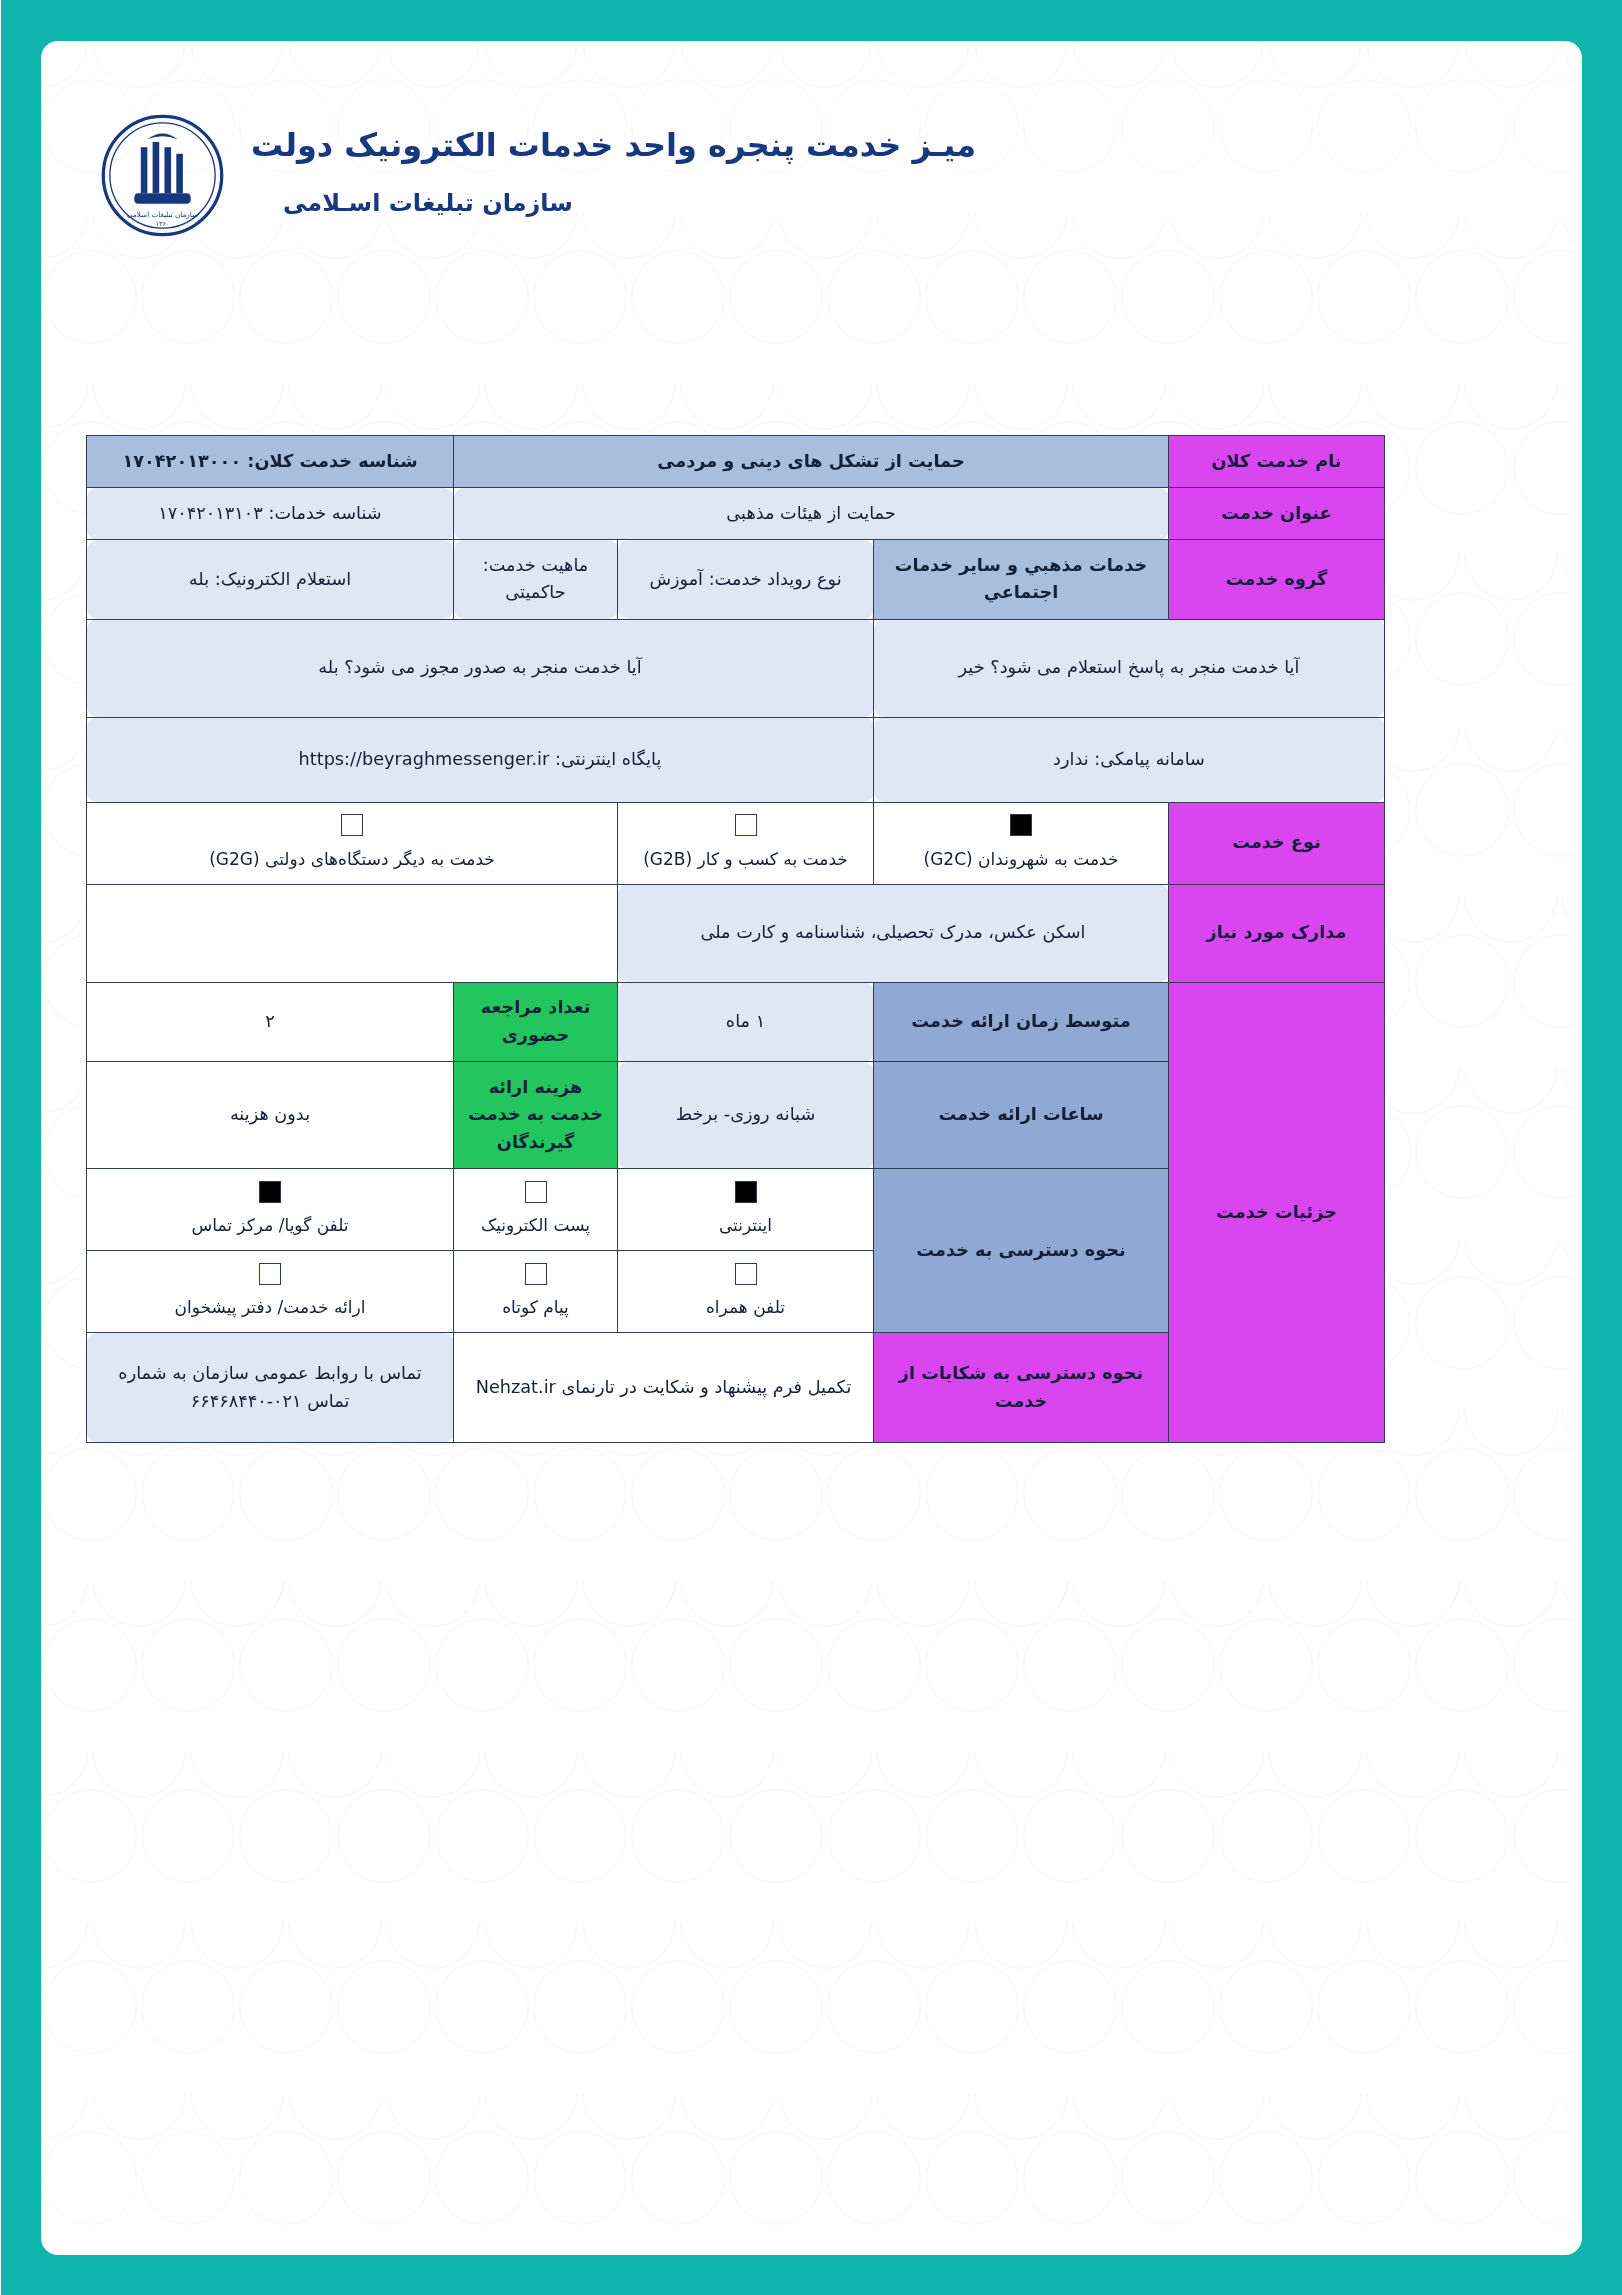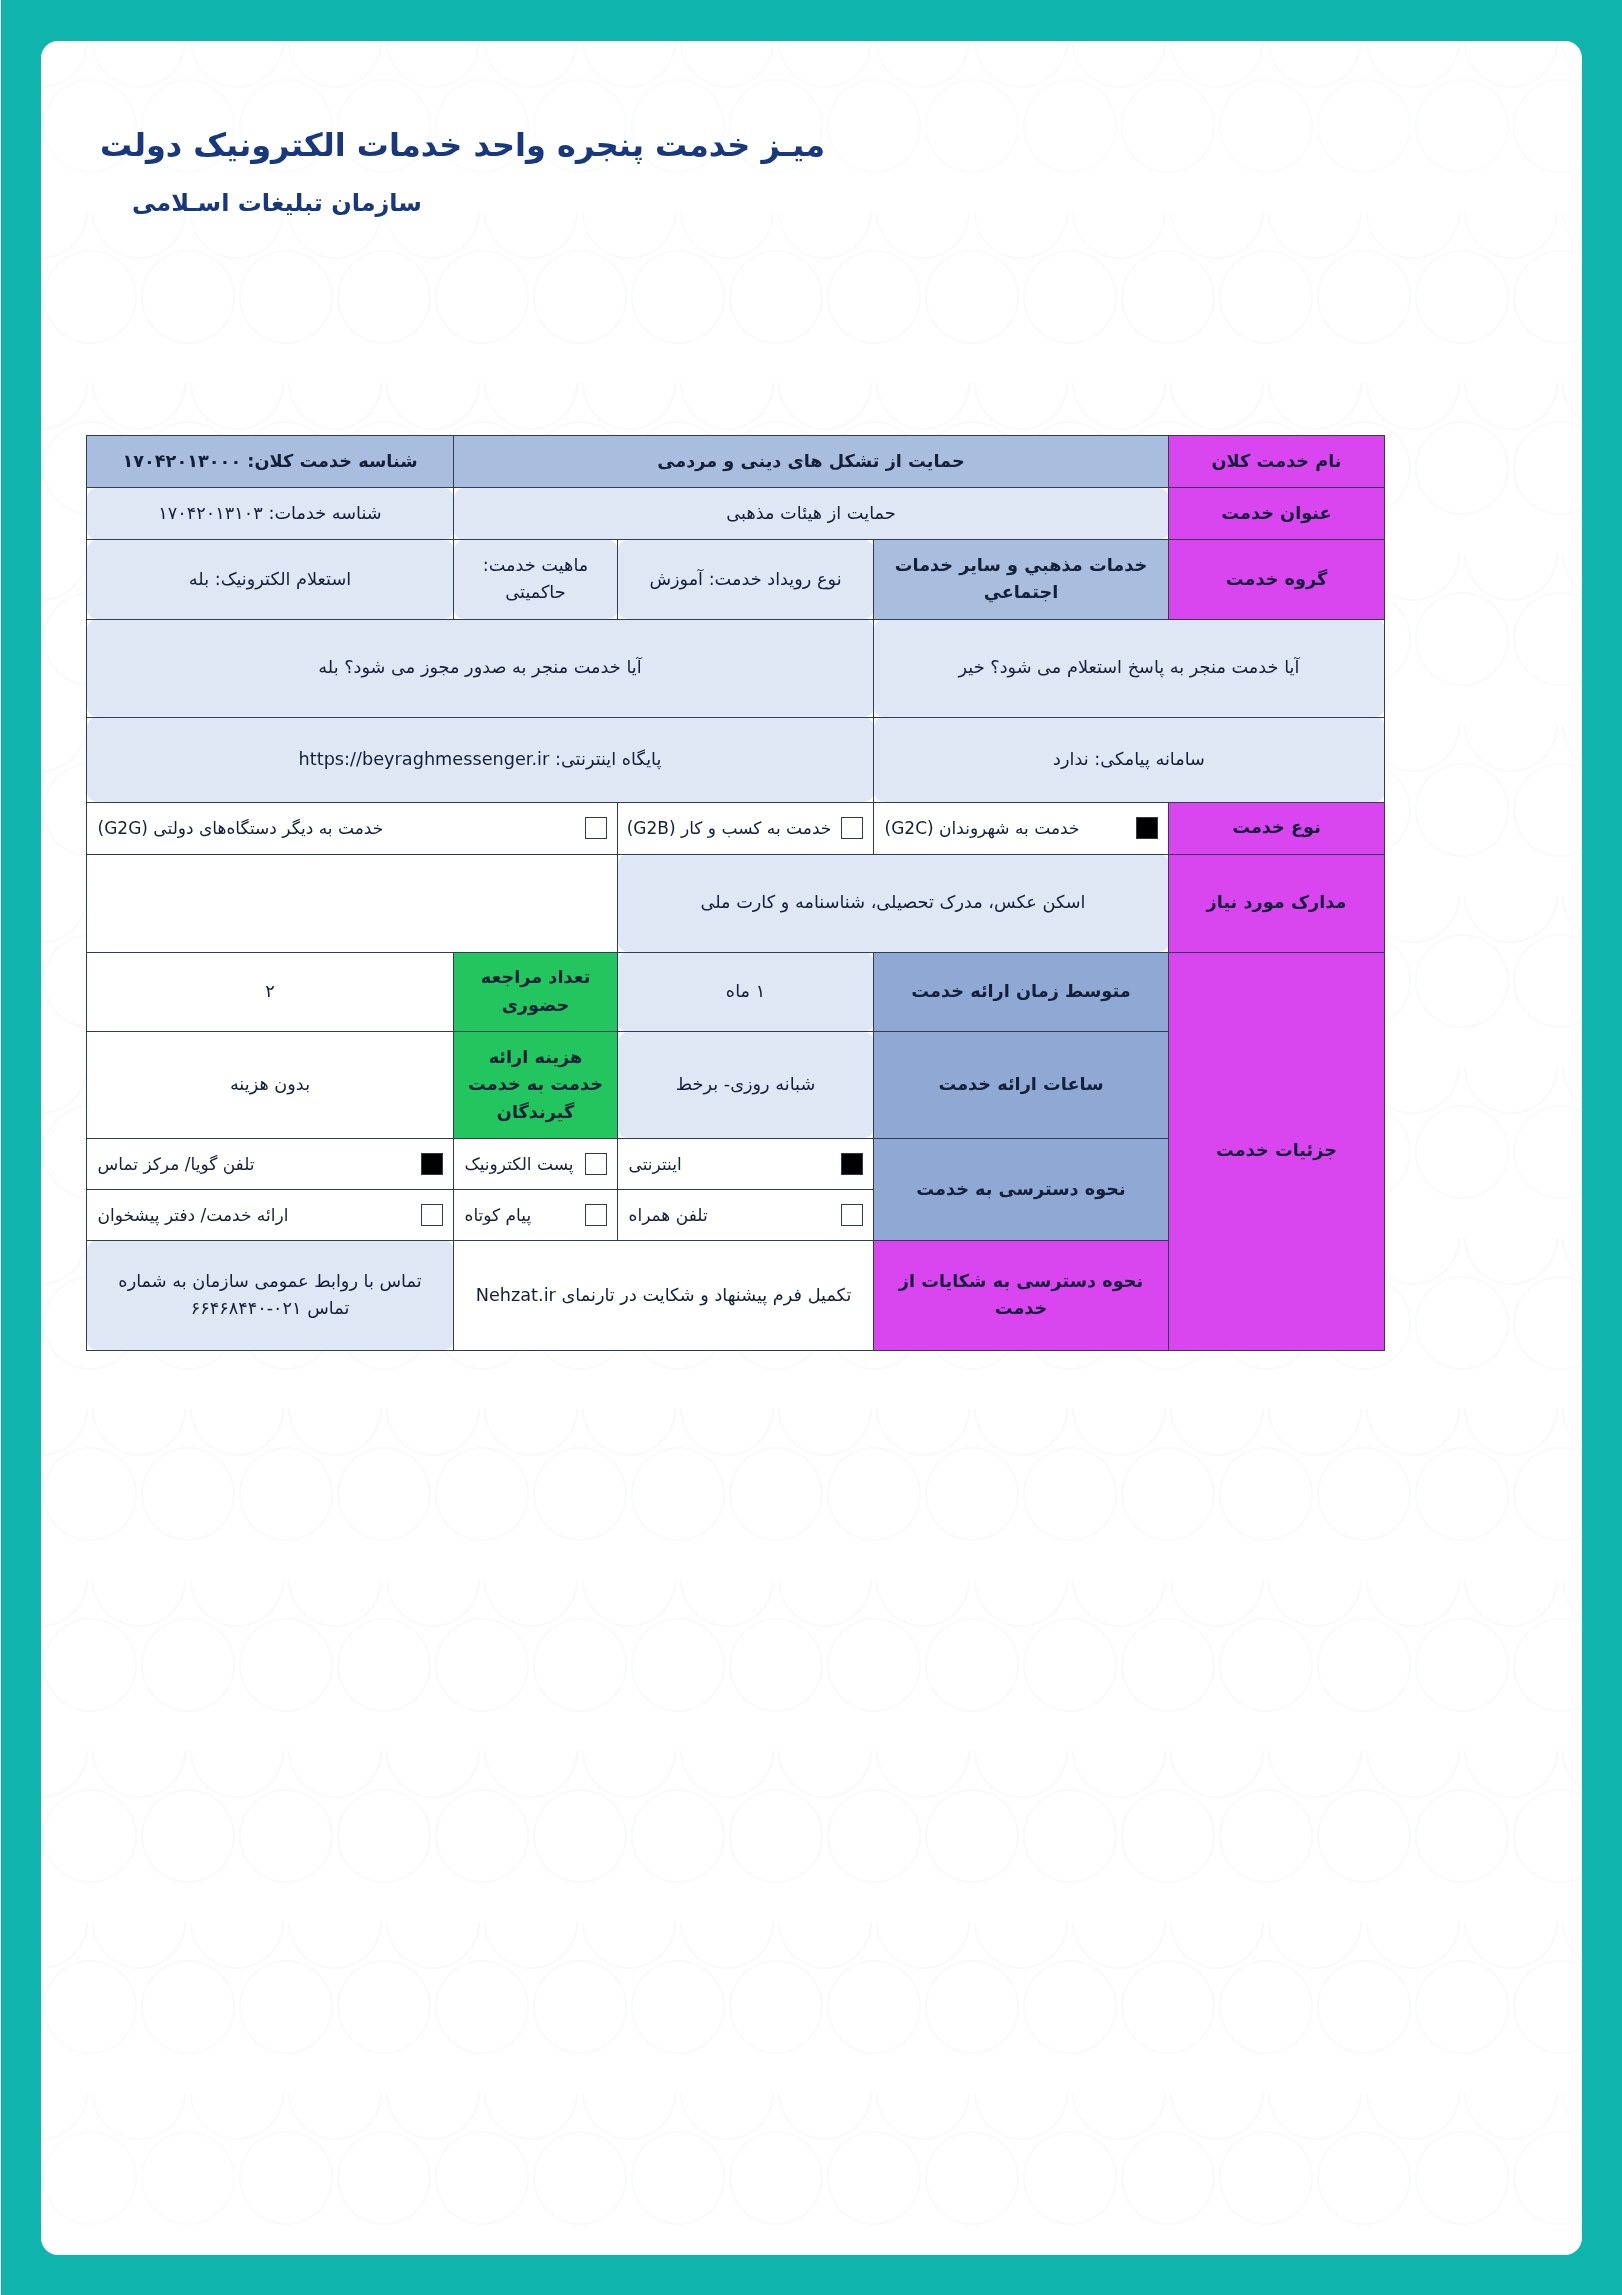--- a/index.html
+++ b/index.html
@@ -127,42 +127,59 @@
     background: #22c55e;
     font-weight: bold;
   }
   td.plain {
     background: #ffffff;
   }
 
   
   .chk-row {
     display: flex;
+    flex-direction: column;
     align-items: center;
-    justify-content: space-between;
+    justify-content: center;
     gap: 9.2px;
     white-space: nowrap;
   }
   .chk {
     width: 22px; height: 22px;
     border: 1.3px solid #2f3c56;
     background: #ffffff;
     flex: 0 0 auto;
   }
   .chk.on { background: #000000; }
   .chk-label { font-size: 17px; }
 </style>
 </head>
 <body>
 
 <div class="page">
   <div class="inner-sheet">
     <div class="pattern"></div>
 
     <div class="header">
+      <div class="logo">
+        <svg width="125" height="125" viewBox="0 0 190 190">
+          <circle cx="95" cy="95" r="90" fill="none" stroke="#17377e" stroke-width="5"></circle>
+          <circle cx="95" cy="95" r="80" fill="none" stroke="#17377e" stroke-width="2"></circle>
+          <g fill="#17377e">
+            <rect x="62" y="52" width="10" height="70"></rect>
+            <rect x="80" y="44" width="10" height="78"></rect>
+            <rect x="98" y="52" width="10" height="70"></rect>
+            <rect x="116" y="62" width="10" height="60"></rect>
+            <path d="M58 122 h74 q6 0 6 8 t-6 8 h-74 q-6 0 -6 -8 t6 -8 z"></path>
+            <path d="M72 40 q23 -18 46 0 q-23 -9 -46 0 z"></path>
+          </g>
+          <text x="95" y="158" font-size="11" fill="#17377e" text-anchor="middle" font-family="DejaVu Sans, sans-serif">سازمان تبلیغات اسلامی</text>
+          <text x="95" y="172" font-size="10" fill="#17377e" text-anchor="middle" font-family="DejaVu Sans, sans-serif">۱۳۶۰</text>
+        </svg>
+      </div>
       <div class="header-titles">
         <div class="title-main">میـز خدمت پنجره واحد خدمات الکترونیک دولت</div>
         <div class="title-sub">سازمان تبلیغات اسـلامی</div>
       </div>
     </div>
 
     <div class="table-wrap">
       <table class="svc">
         <colgroup>
           <col style="width:216px">

